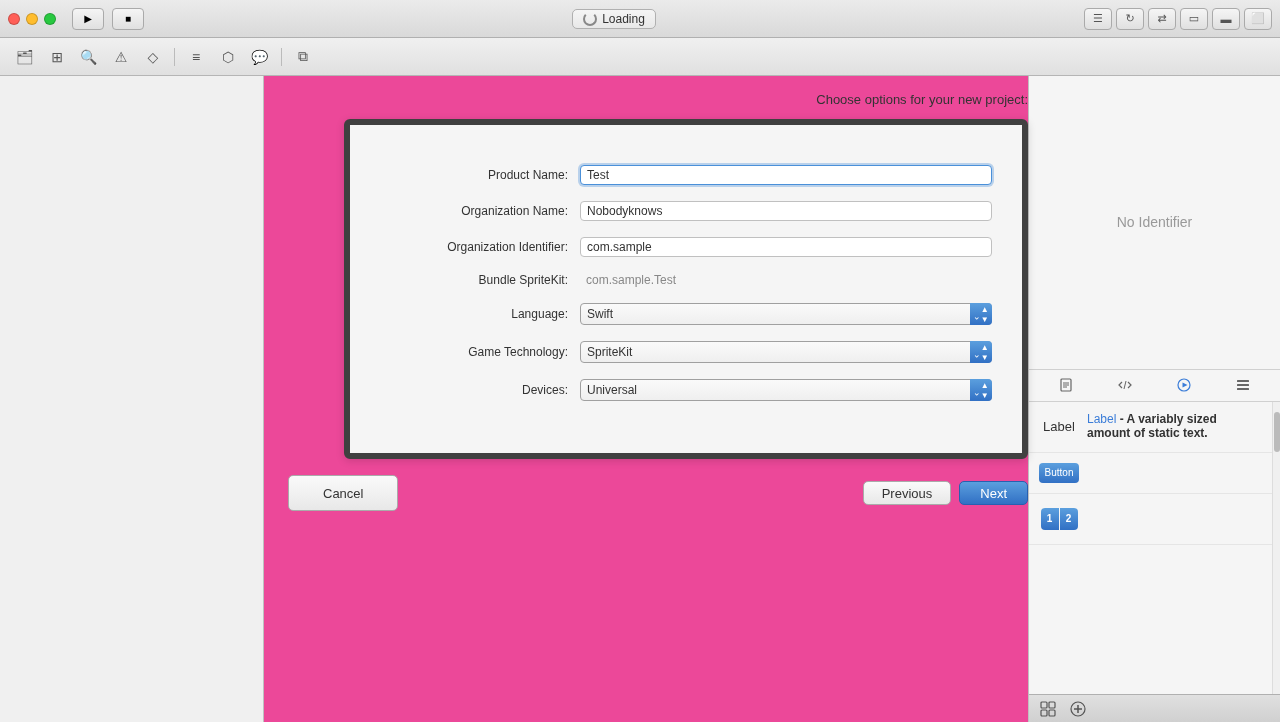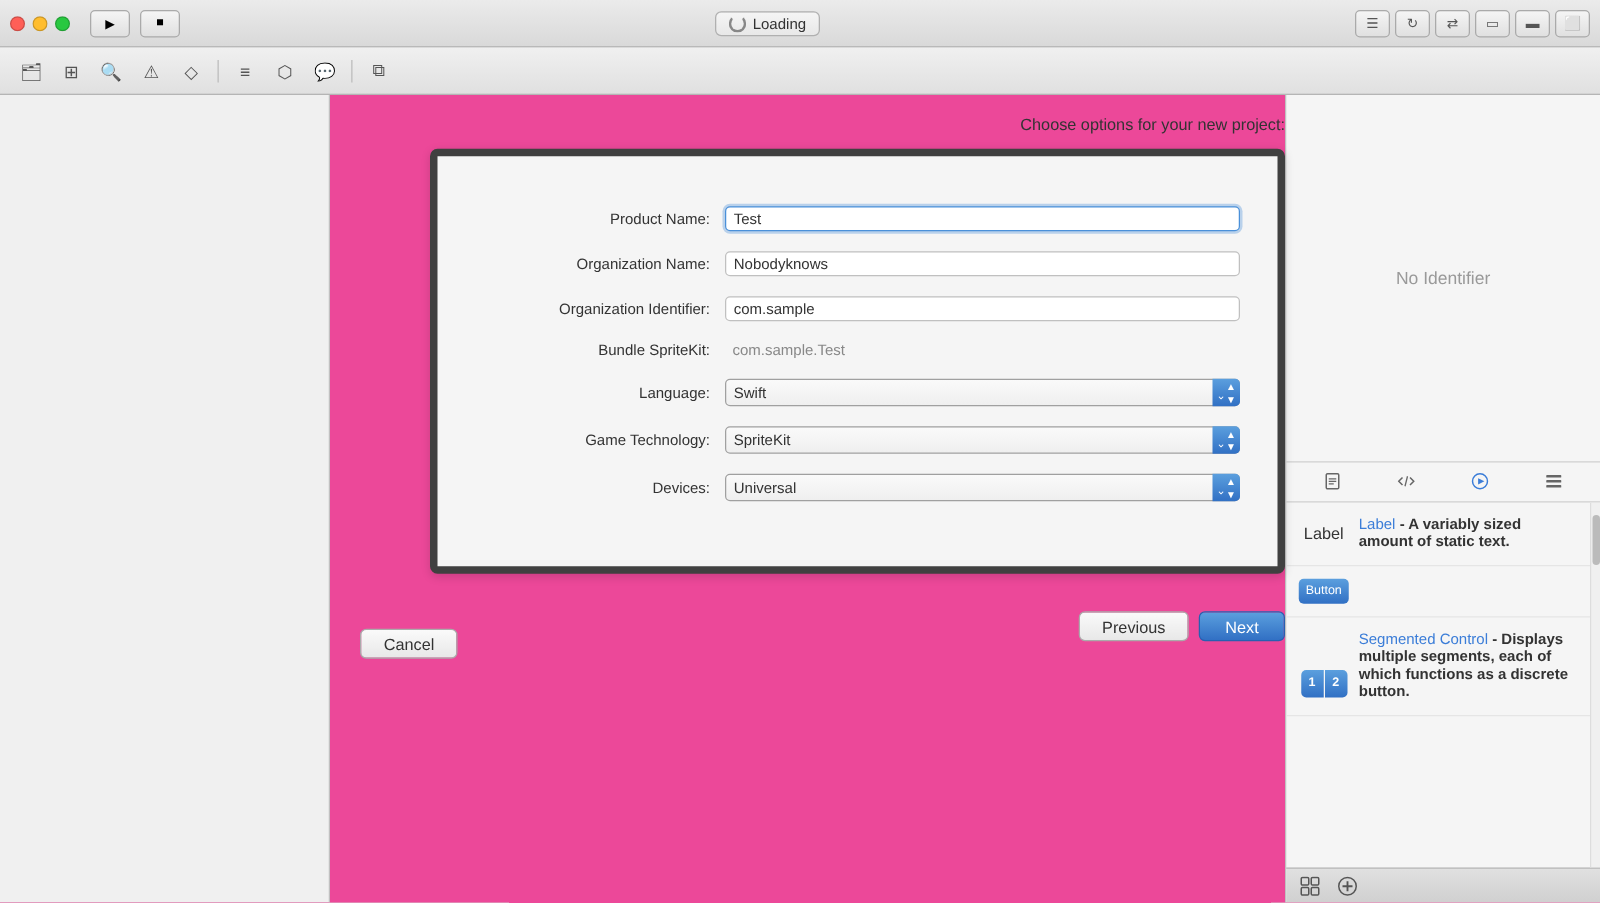--- a/index.html
+++ b/index.html
@@ -252,28 +252,27 @@
     .wizard-buttons {
       display: flex;
       align-items: center;
       margin-top: 16px;
       width: 740px;
     }
     .btn-cancel {
       background: linear-gradient(to bottom, #fafafa, #e8e8e8);
       border: 1px solid #aaa;
       border-radius: 5px;
-      padding: 4px 18px;
+      padding: 4px 34px;
       font-size: 13px;
       color: #333;
       cursor: pointer;
-      height: 24px;
-      display: flex;
-      align-items: center;
-      margin-top: 28px;
+      height: 36px;
+      display: flex;
+      align-items: center;
     }
     .btn-spacer { flex: 1; }
     .btn-previous {
       background: linear-gradient(to bottom, #fafafa, #e8e8e8);
       border: 1px solid #aaa;
       border-radius: 5px;
       padding: 4px 18px;
       font-size: 13px;
       color: #333;
       cursor: pointer;
@@ -640,27 +639,20 @@
           <div class="component-icon button-icon">
             <span>Button</span>
           </div>
         </div>
 
         <div class="component-item">
           <div class="component-icon segmented-icon">
             <div class="seg-piece">1</div>
             <div class="seg-piece">2</div>
           </div>
-          <div class="component-info">
-            <div class="component-name">
-              <a href="#">Segmented Control</a>
-              <span> - </span>
-              <span>Displays multiple segments, each of which functions as a discrete button.</span>
-            </div>
-          </div>
         </div>
       </div>
       <div class="right-panel-scroll-track">
         <div class="right-panel-scroll-thumb"></div>
       </div>
     </div>
 
     <div class="bottom-bar">
       <div class="bottom-icon">
         <svg width="16" height="16" viewBox="0 0 16 16" fill="none">

